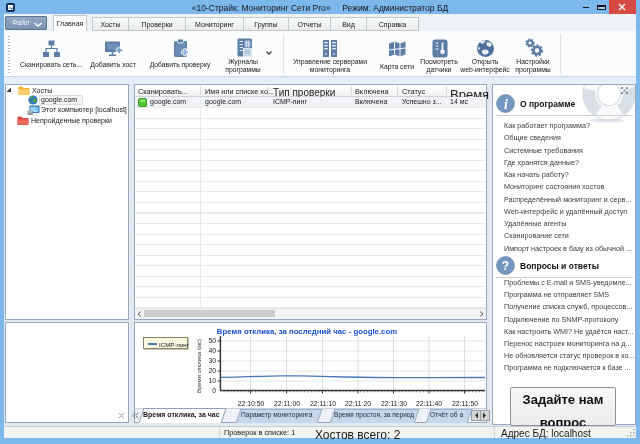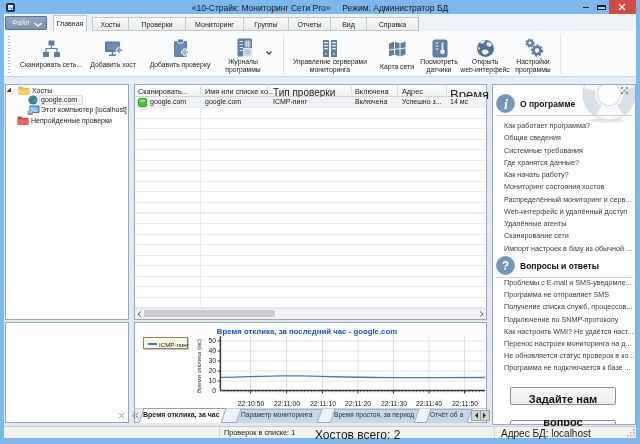--- a/index.html
+++ b/index.html
@@ -208,21 +208,21 @@
 <div class="abs" style="left:135px;top:85px;width:351px;height:12px;background:linear-gradient(#ffffff,#eef1f3);border-bottom:1px solid #cdd3d9"></div>
 <div class="abs" style="left:200px;top:86px;width:1px;height:9px;background:#d8dce0"></div>
 <div class="abs" style="left:267px;top:86px;width:1px;height:9px;background:#d8dce0"></div>
 <div class="abs" style="left:351px;top:86px;width:1px;height:9px;background:#d8dce0"></div>
 <div class="abs" style="left:397px;top:86px;width:1px;height:9px;background:#d8dce0"></div>
 <div class="abs" style="left:446px;top:86px;width:1px;height:9px;background:#d8dce0"></div>
 <div class="abs tt" style="left:138px;top:87px;color:#222;font-size:7.3px">Сканировать...</div>
 <div class="abs tt" style="left:205px;top:87px;color:#222;font-size:7.3px">Имя или списке хо...</div>
 <div class="abs tt" style="left:273px;top:87px;color:#222;font-size:10px">Тип проверки</div>
 <div class="abs tt" style="left:355px;top:87px;color:#222;font-size:7.3px">Включена</div>
-<div class="abs tt" style="left:402px;top:87px;color:#222;font-size:7.3px">Адрес</div>
+<div class="abs tt" style="left:402px;top:87px;color:#222;font-size:7.3px">Статус</div>
 <div class="abs tt" style="left:450px;top:87px;color:#222;font-size:13px">Время откл</div>
 
 <div class="abs" style="left:135px;top:97px;width:351px;height:10px;background:#f0f2f5"></div>
 <svg class="abs" style="left:138px;top:98px" width="9" height="9" viewBox="0 0 9 9">
  <rect x="0.5" y="0.5" width="8" height="8" rx="1.5" fill="#4cc434" stroke="#1f8a14" stroke-width="0.8"></rect>
  <rect x="1.5" y="1.3" width="6" height="3" rx="1.2" fill="#8ae870" opacity="0.9"></rect>
 </svg>
 <div class="abs tt" style="left:150px;top:98px">google.com</div>
 <div class="abs tt" style="left:205px;top:98px">google.com</div>
 <div class="abs tt" style="left:273px;top:98px">ICMP-пинг</div>
@@ -355,21 +355,21 @@
 <svg class="abs" style="left:496px;top:256px" width="19" height="19" viewBox="0 0 19 19">
  <circle cx="9.5" cy="9.5" r="9" fill="#7596be"></circle>
  <circle cx="9.5" cy="9.5" r="9" fill="none" stroke="#5b7da6" stroke-width="0.6"></circle>
  <text x="9.5" y="14" text-anchor="middle" font-size="12" font-weight="bold" font-family="Liberation Sans" fill="#fff">?</text>
 </svg>
 <div class="abs tt" style="left:520px;top:261px;font-size:8.5px;font-weight:bold;color:#111">Вопросы и ответы</div>
 <div class="abs" style="left:496px;top:277px;width:137px;height:1px;background:#cfcfcf"></div>
 <div class="abs" style="left:504px;top:277px;font-size:7.2px;color:#3c3c3c;line-height:12.2px;white-space:nowrap">
 Проблемы с E-mail и SMS-уведомле...<br>Программа не отправляет SMS<br>Получение списка служб, процессов...<br>Подключение по SNMP-протоколу<br>Как настроить WMI? Не удаётся наст...<br>Перенос настроек мониторинга на д...<br>Не обновляется статус проверок в ко...<br>Программа не подключается к базе ...
 </div>
-<div class="abs" style="left:510px;top:387px;width:106px;height:18px;background:linear-gradient(#f8f8f8,#ebebeb);border:1px solid #8e9298;border-radius:2px;text-align:center;line-height:23px;font-weight:bold;font-size:11px;color:#111">Задайте нам вопрос</div>
+<div class="abs" style="left:510px;top:387px;width:106px;height:39px;background:linear-gradient(#f8f8f8,#ebebeb);border:1px solid #8e9298;border-radius:2px;text-align:center;line-height:23px;font-weight:bold;font-size:13px;color:#111">Задайте нам вопрос</div>
 </div>
 
 <div class="abs" style="left:4px;top:426px;width:632px;height:12px;background:#f2f2ef;border-top:1px solid #c5cdd6"></div>
 <div class="abs tt" style="left:224px;top:428px;font-size:7.3px">Проверок в списке: 1</div>
 <div class="abs tt" style="left:315px;top:428px;font-size:12px">Хостов всего: 2</div>
 <div class="abs" style="left:494px;top:427px;width:1px;height:10px;background:#cdd2d8"></div>
 <div class="abs" style="left:219px;top:427px;width:1px;height:10px;background:#cdd2d8"></div>
 <div class="abs tt" style="left:501px;top:427.5px;font-size:10px">Адрес БД: localhost</div>
 <svg class="abs" style="right:5px;bottom:7px" width="8" height="8" viewBox="0 0 8 8">
     <g fill="#b0b4b8">

